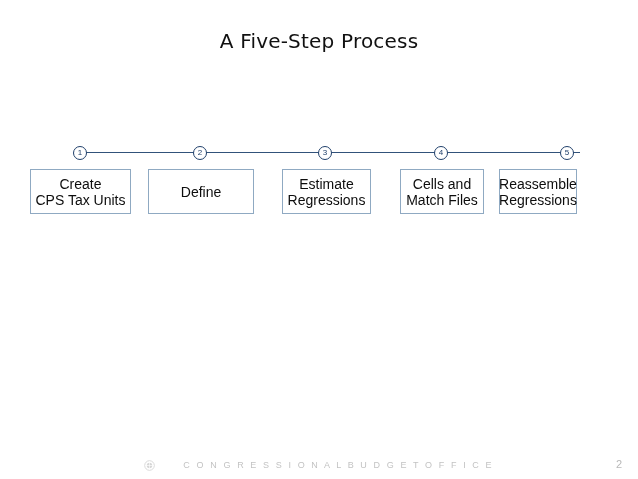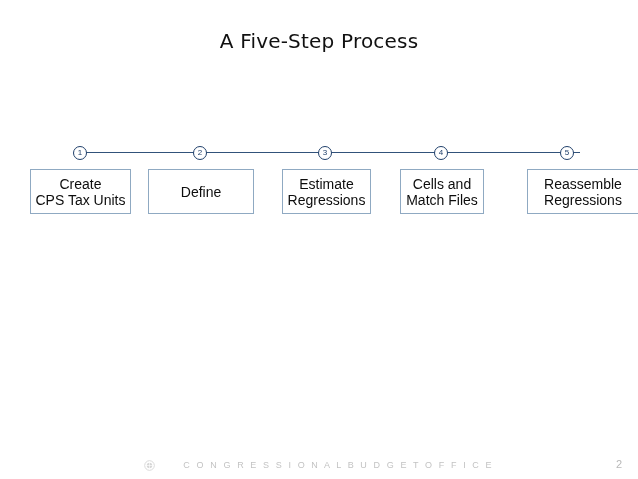--- a/index.html
+++ b/index.html
@@ -95,21 +95,21 @@
   #marker-1 { left: 73px; }
   #marker-2 { left: 193px; }
   #marker-3 { left: 318px; }
   #marker-4 { left: 434px; }
   #marker-5 { left: 560px; }
 
   #box-1 { left: 30px;  width: 101px; }
   #box-2 { left: 148px; width: 106px; }
   #box-3 { left: 282px; width: 89px;  }
   #box-4 { left: 400px; width: 84px;  }
-  #box-5 { left: 527px; width: 112px; align-items: center;  }
+  #box-5 { left: 499px; width: 78px; align-items: center;  }
 
   
   #footer {
     position: absolute;
     left: 0;
     top: 456px;
     width: 638px;
     height: 18px;
     display: flex;
     align-items: center;

